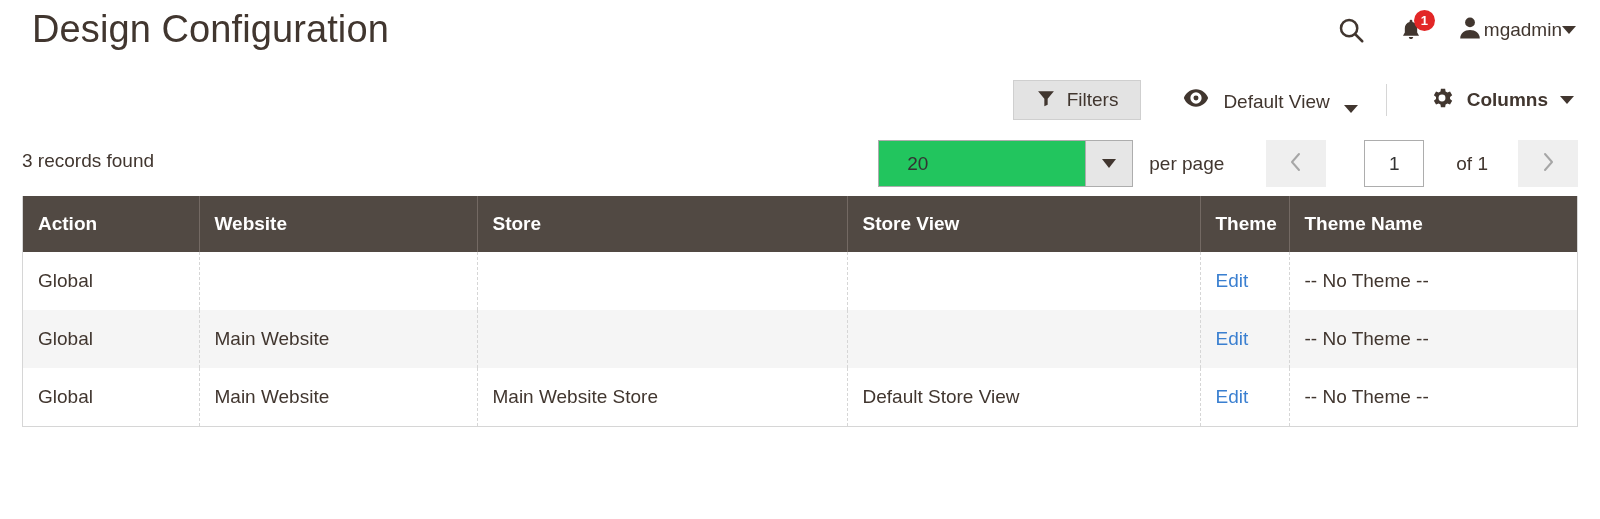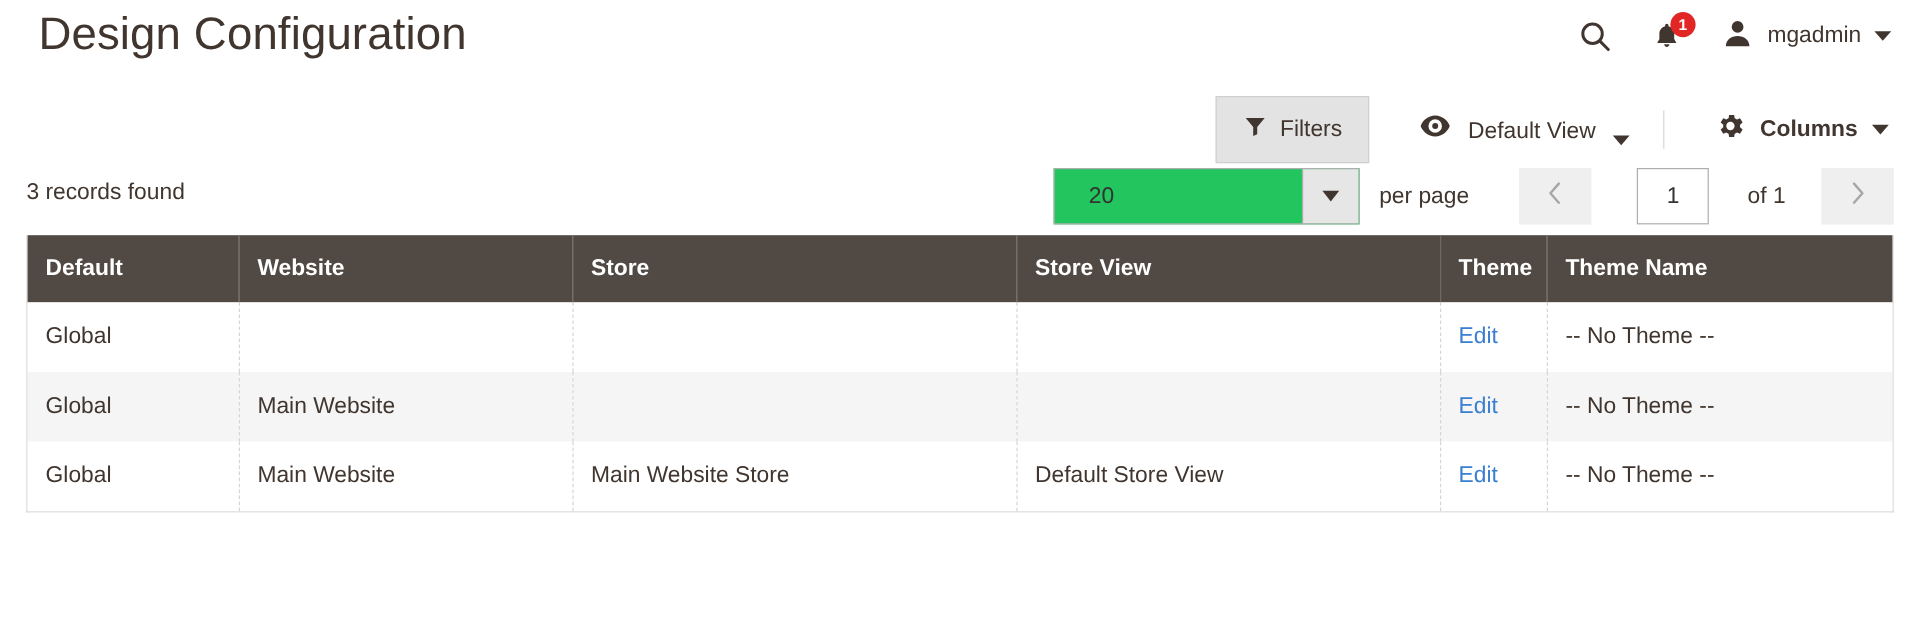--- a/index.html
+++ b/index.html
@@ -58,21 +58,20 @@
     color: #ffffff;
     font-size: 13px;
     font-weight: bold;
     line-height: 21px;
     text-align: center;
     padding: 0 2px;
   }
   .user-menu {
     display: flex;
     align-items: center;
-    gap: 11px;
     cursor: pointer;
     padding: 0 6px 0 14px;
   }
   .user-name {
     font-size: 19px;
     color: #41362f;
   }
   .caret {
     width: 0; height: 0;
     border-left: 7px solid transparent;
@@ -89,21 +88,21 @@
     position: absolute;
     right: 22px;
     top: 4px;
     display: flex;
     align-items: center;
   }
   .filters-button {
     display: flex;
     align-items: center;
     gap: 11px;
-    height: 56px;
+    height: 40px;
     padding: 0 22px;
     background: #e3e3e3;
     border: 1px solid #cfcfcf;
     color: #41362f;
     font-size: 19px;
     cursor: pointer;
   }
   .view-control {
     display: flex;
     align-items: flex-end;
@@ -389,21 +388,21 @@
     <colgroup>
       <col class="col-default">
         <col class="col-website">
         <col class="col-store">
       <col class="col-storeview">
         <col class="col-action">
         <col class="col-theme">
     </colgroup>
     <thead>
       <tr>
-        <th>Default</th>
+        <th>Action</th>
         <th>Website</th>
         <th>Store</th>
         <th>Store View</th>
         <th>Theme</th>
         <th>Theme Name</th>
       </tr>
     </thead>
     <tbody>
       <tr class="odd-row">
         <td>Global</td>

